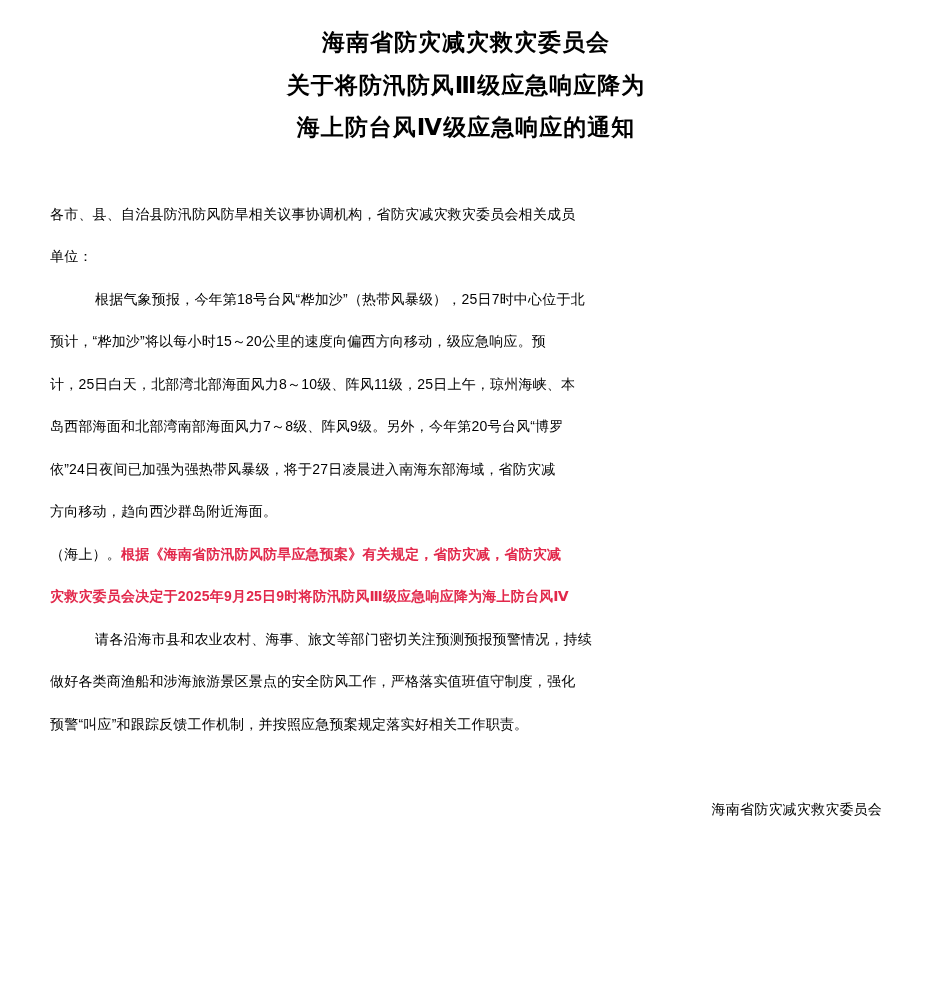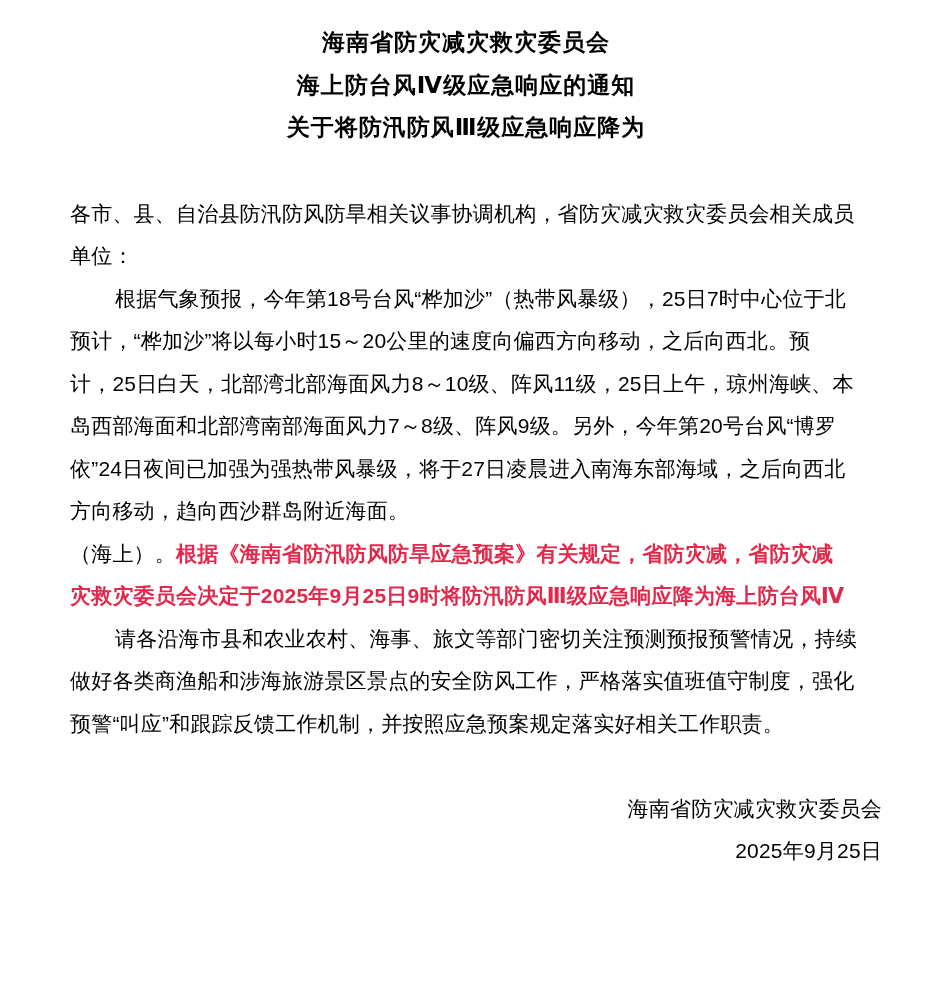--- a/index.html
+++ b/index.html
@@ -17,63 +17,61 @@
   .title-line {
     font-size: 23px;
     font-weight: bold;
     text-align: center;
     line-height: 42.5px;
     letter-spacing: 1px;
     white-space: nowrap;
   }
   .title-gap { height: 44px; }
   .line {
-    font-size: 21px;
+    font-size: 14px;
     line-height: 42.5px;
     white-space: nowrap;
     letter-spacing: 0.2px;
-    margin-left: 20px;
   }
   .indent { text-indent: 45px; }
   .red { color: var(--red, #e2284b); font-weight: bold; }
   .right { text-align: right; }
   .blank { height: 42.5px; }
 </style>
 </head>
 <body>
 
 <div class="page">
 
   <div>
     <div class="title-line">海南省防灾减灾救灾委员会</div>
+    <div class="title-line">关于将防汛防风Ⅲ级应急响应降为</div>
     <div class="title-line">海上防台风Ⅳ级应急响应的通知</div>
-    <div class="title-line">关于将防汛防风Ⅲ级应急响应降为</div>
   </div>
 
   <div class="title-gap"></div>
 
   <div>
     <div class="line">各市、县、自治县防汛防风防旱相关议事协调机构，省防灾减灾救灾委员会相关成员</div>
     <div class="line">单位：</div>
 
     <div class="line indent">根据气象预报，今年第18号台风“桦加沙”（热带风暴级），25日7时中心位于北</div>
-    <div class="line">预计，“桦加沙”将以每小时15～20公里的速度向偏西方向移动，之后向西北。预</div>
+    <div class="line">预计，“桦加沙”将以每小时15～20公里的速度向偏西方向移动，级应急响应。预</div>
     <div class="line">计，25日白天，北部湾北部海面风力8～10级、阵风11级，25日上午，琼州海峡、本</div>
     <div class="line">岛西部海面和北部湾南部海面风力7～8级、阵风9级。另外，今年第20号台风“博罗</div>
-    <div class="line">依”24日夜间已加强为强热带风暴级，将于27日凌晨进入南海东部海域，之后向西北</div>
+    <div class="line">依”24日夜间已加强为强热带风暴级，将于27日凌晨进入南海东部海域，省防灾减</div>
     <div class="line">方向移动，趋向西沙群岛附近海面。</div>
 
     <div class="line"><span>（海上）。</span><span class="red">根据《海南省防汛防风防旱应急预案》有关规定，省防灾减，省防灾减</span></div>
     <div class="line red">灾救灾委员会决定于2025年9月25日9时将防汛防风Ⅲ级应急响应降为海上防台风Ⅳ</div>
 
     <div class="line indent">请各沿海市县和农业农村、海事、旅文等部门密切关注预测预报预警情况，持续</div>
     <div class="line">做好各类商渔船和涉海旅游景区景点的安全防风工作，严格落实值班值守制度，强化</div>
     <div class="line">预警“叫应”和跟踪反馈工作机制，并按照应急预案规定落实好相关工作职责。</div>
   </div>
 
   <div class="blank"></div>
 
   <div>
     <div class="line right">海南省防灾减灾救灾委员会</div>
-    <div class="line right">2025年9月25日</div>
   </div>
 
 </div>
 
 </body></html>

